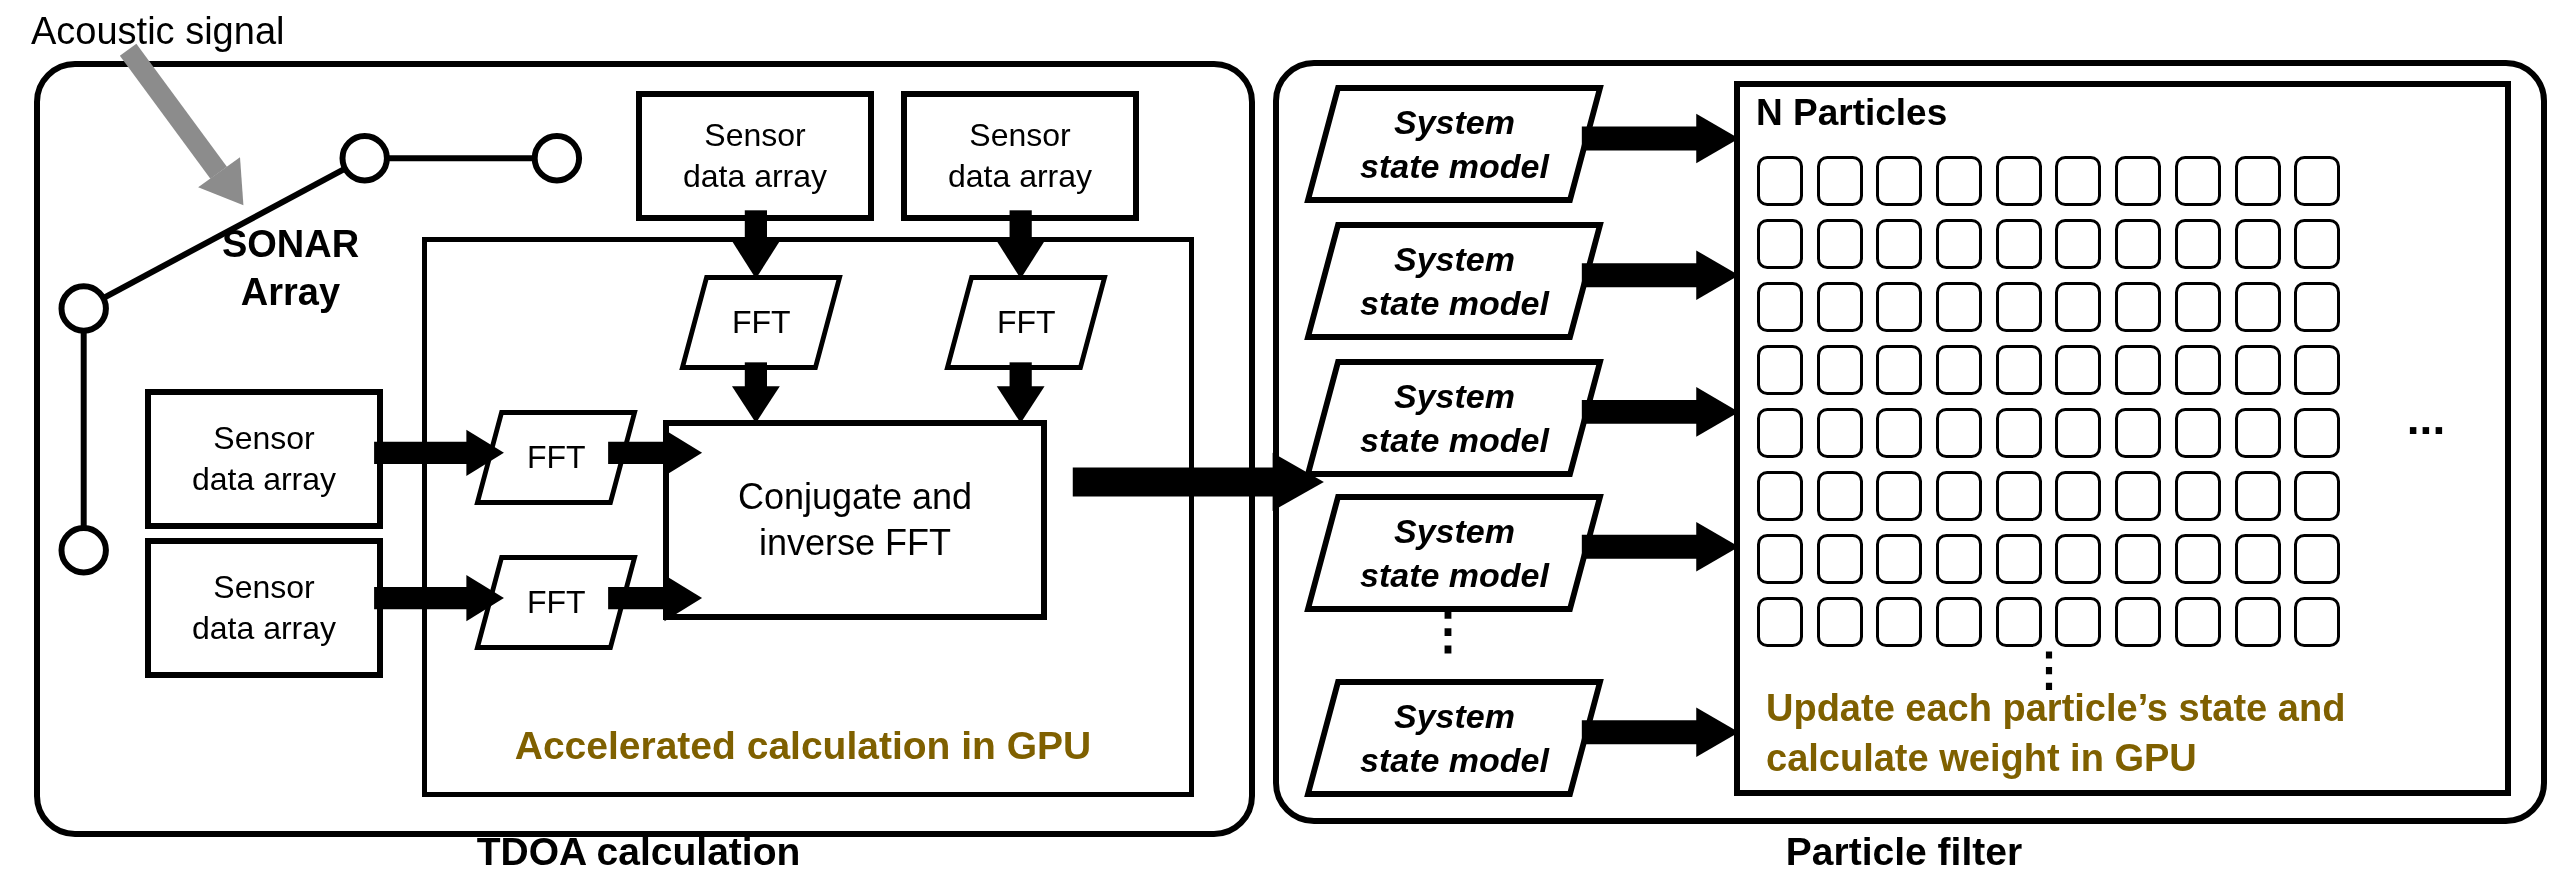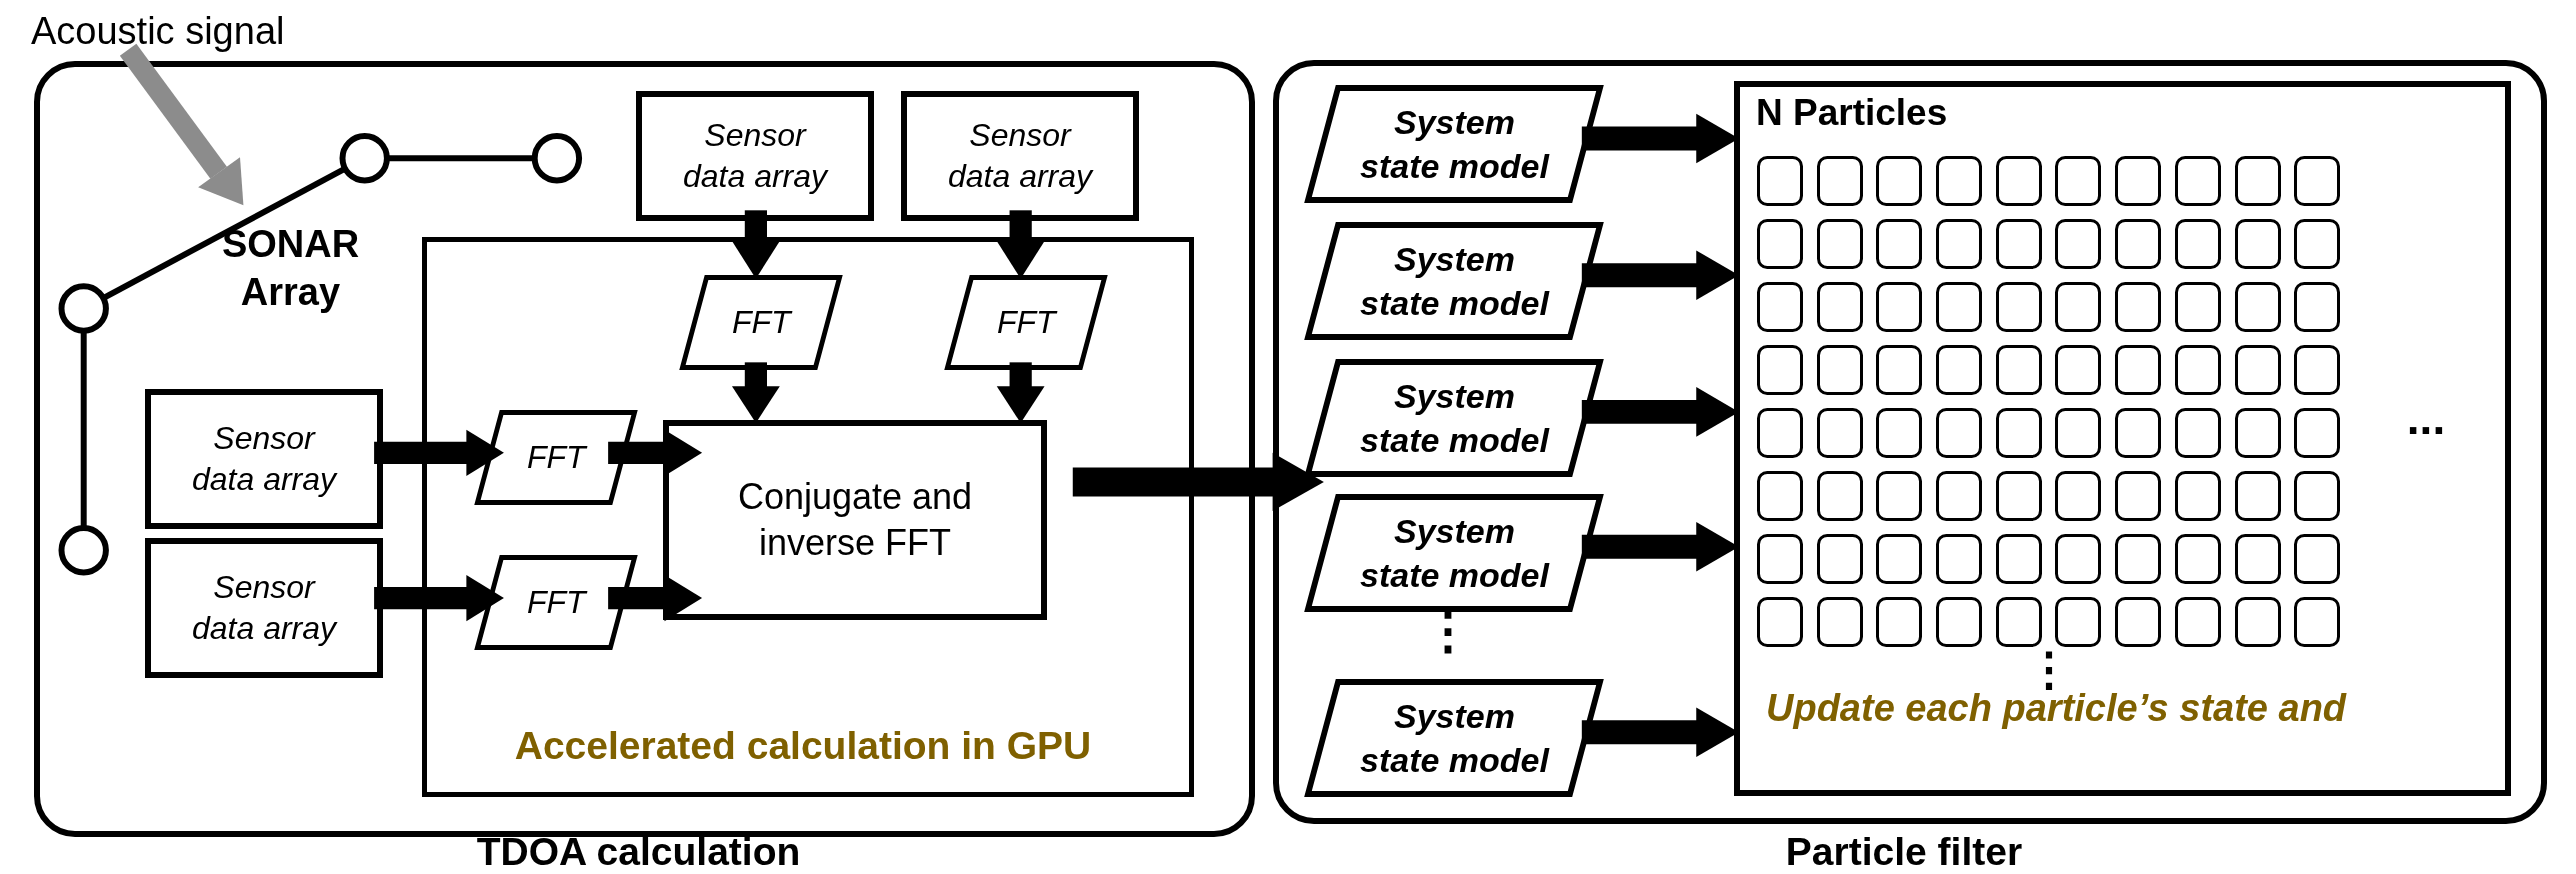--- a/index.html
+++ b/index.html
@@ -6,21 +6,21 @@
   .canvas{position:relative;width:2576px;height:875px;background:#fff;overflow:hidden;
           font-family:"Liberation Sans", sans-serif;color:#000;}
   .abs{position:absolute;}
   
   .panel{position:absolute;background:#fff;border:6.8px solid #000;border-radius:41px;}
   .innerRect{position:absolute;background:#fff;border:5.1px solid #000;}
   
   .box{position:absolute;background:#fff;border:6px solid #000;
        display:flex;flex-direction:column;align-items:center;justify-content:center;text-align:center;}
   .box span{display:block;}
-  .t38{font-size:32px;line-height:41px;font-style:italic;}
+  .t38{font-size:32px;line-height:41px;}
   .t44{font-size:36px;line-height:46px;}
   
   .par{position:absolute;background:#fff;border:5.1px solid #000;transform:skewX(-15deg);
        display:flex;align-items:center;justify-content:center;}
   .par .unskew{transform:skewX(15deg);text-align:center;}
   .ssm-text{font-size:34px;line-height:44px;font-weight:bold;font-style:italic;}
   .ssm-text span{display:block;}
   
   .caption{position:absolute;font-size:39px;font-weight:bold;text-align:center;}
   .brown{color:var(--accent-brown,#7F6000);}
@@ -210,22 +210,23 @@
       <div class="cell"></div>
       <div class="cell"></div>
       <div class="cell"></div>
       <div class="cell"></div>
     </div>
 
   <div class="ellipsis" style="left:1757px;top:646px;width:584px;font-size:46px;">⋮</div>
 
   <div class="ellipsis" style="left:2345px;top:395px;width:162px;font-size:46px;">...</div>
 
-  <div class="abs brown" style="left:1766px;top:683px;font-size:38px;line-height:50px;font-weight:bold;font-style:italic;">
+  <div class="abs brown" style="left:1766px;top:683px;font-size:38px;line-height:50px;font-weight:bold;">
     <span style="display:block">Update each particle’s state and</span>
+    <span style="display:block">calculate weight in GPU</span>
   </div>
 
   <div class="caption" style="left:1273px;top:830px;width:1262px;">Particle filter</div>
 
   <svg width="2576" height="875" viewBox="0 0 3016 1024">
 
     <g>
       <line class="gray-s" x1="150" y1="58" x2="256" y2="202" stroke-width="24"></line>
       <polygon class="gray-f" points="232,219 281,184 285,240"></polygon>
     </g>

